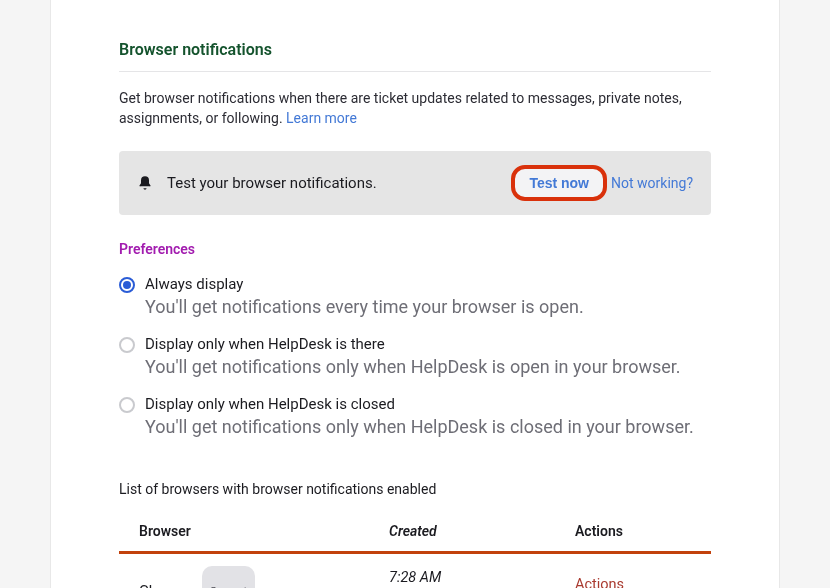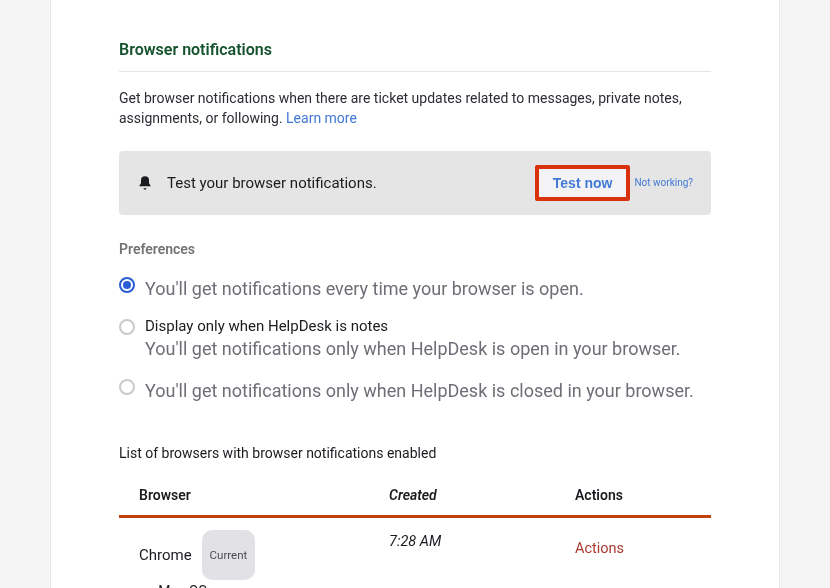--- a/index.html
+++ b/index.html
@@ -58,35 +58,35 @@
       font-size: 15px;
       color: #1b1b20;
       flex: 1;
     }
     .test-now-btn {
       font-size: 14px;
       font-weight: 600;
       color: #4379d6;
       background: #f3f3f5;
       border: 4px solid #d9310b;
-      border-radius: 2px;
+      border-radius: 14px;
       padding: 6px 14px;
       cursor: pointer;
       margin-right: 6px;
     }
     .not-working {
-      font-size: 10px;
+      font-size: 14px;
       color: #4379d6;
       cursor: pointer;
       margin-left: -2px;
     }
     .prefs-title {
       font-size: 14px;
       font-weight: 600;
-      color: #737373;
+      color: #a21caf;
       margin-top: 26px;
     }
     .pref-option {
       display: flex;
       align-items: flex-start;
       margin-top: 18px;
       cursor: pointer;
     }
     .radio {
       width: 16px;
@@ -184,35 +184,37 @@
       <span class="test-text">Test your browser notifications.</span>
       <button class="test-now-btn">Test now</button>
       <a class="not-working">Not working?</a>
     </div>
 
     <div class="prefs-title">Preferences</div>
 
     <div class="pref-option">
       <span class="radio selected"></span>
       <div>
+        <div class="pref-label">Always display</div>
         <div class="pref-desc">You'll get notifications every time your browser is open.</div>
       </div>
     </div>
 
     <div class="pref-option">
       <span class="radio"></span>
       <div>
-        <div class="pref-label">Display only when HelpDesk is notes</div>
+        <div class="pref-label">Display only when HelpDesk is there</div>
         <div class="pref-desc">You'll get notifications only when HelpDesk is open in your browser.</div>
       </div>
     </div>
 
     <div class="pref-option">
       <span class="radio"></span>
       <div>
+        <div class="pref-label">Display only when HelpDesk is closed</div>
         <div class="pref-desc">You'll get notifications only when HelpDesk is closed in your browser.</div>
       </div>
     </div>
 
     <div class="list-title">List of browsers with browser notifications enabled</div>
 
     <div class="table">
       <div class="thead">
         <div class="th col-browser">Browser</div>
         <div class="th col-created">Created</div>

